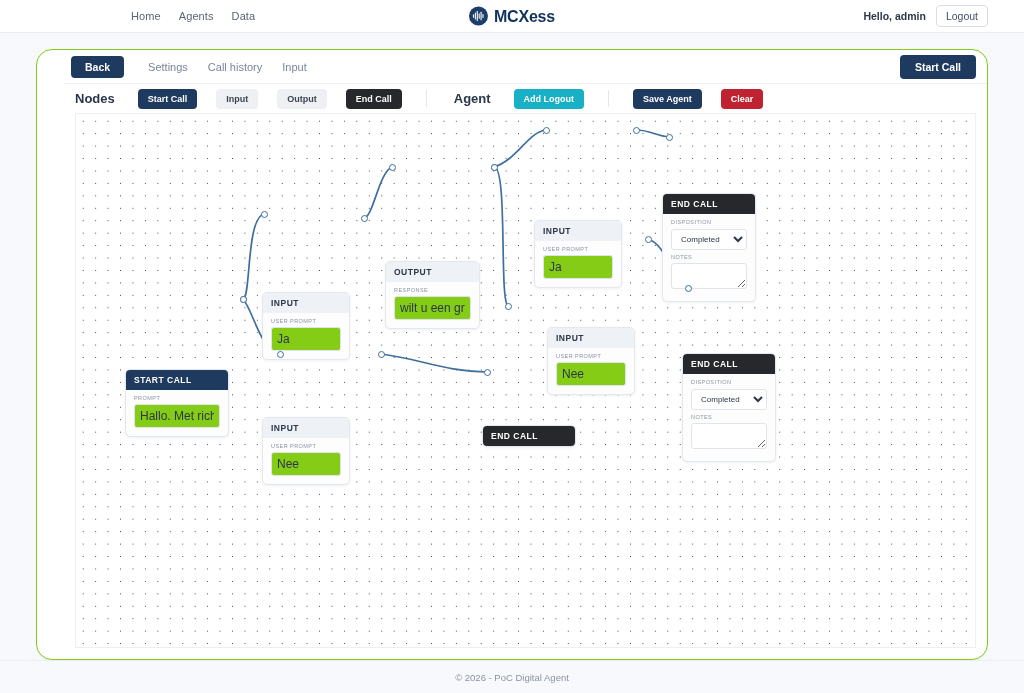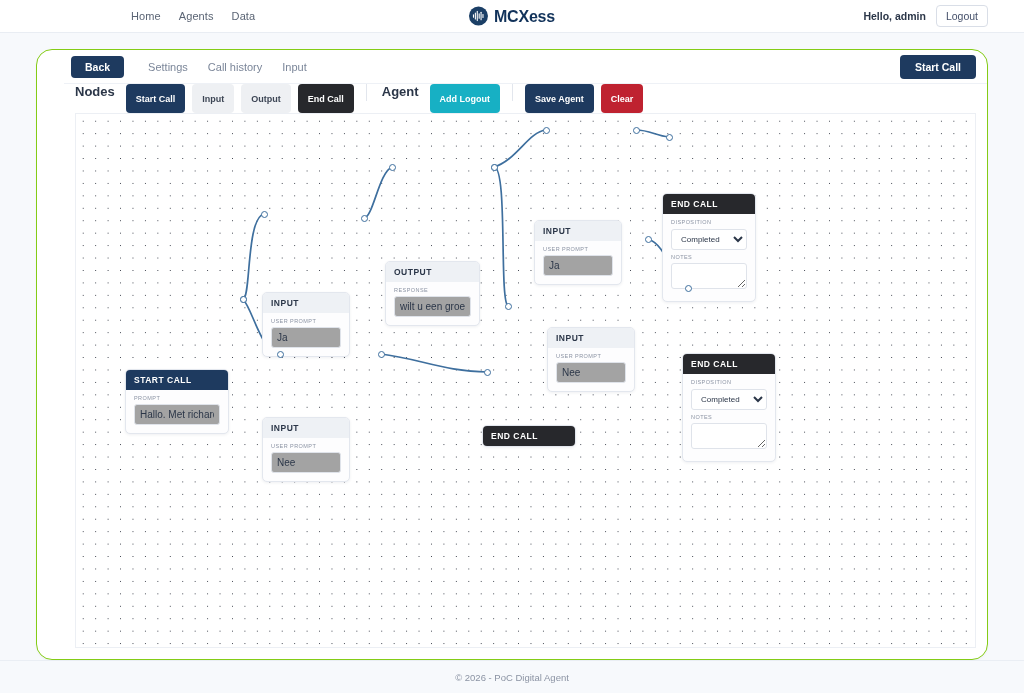--- a/index.html
+++ b/index.html
@@ -105,23 +105,23 @@
     background: #1e3a5f; color: #fff;
     border: none; border-radius: 4px;
     font-size: 10.5px; font-weight: bold;
     padding: 6px 15px; cursor: pointer;
     font-family: inherit;
   }
 
   
   .toolbar {
     height: 30px;
-    display: flex; 
+    display: flex; align-items: center;
     padding: 0 11px 0 11px;
-    gap: 7px;
+    gap: 19px;
     border-top: 1px solid #eef1f6;
     flex: none;
   }
   .toolbar-label {
     font-size: 13px; font-weight: bold;
     color: #2b3648; margin-right: 4px;
   }
   .tbtn {
     border: none; border-radius: 4px;
     font-size: 9px; font-weight: bold;
@@ -172,22 +172,22 @@
   .node-head.light { background: #eef1f5; color: #2b3648; }
   .node-body { padding: 5px 8px 8px 8px; }
   .field-label {
     font-size: 5.5px; color: #8b93a3;
     letter-spacing: .45px;
     margin-bottom: 3px;
     text-transform: uppercase;
   }
   .field-input {
     width: 100%;
-    font-size: 10px; color: #2b3648;
-    background: #a3a3a3;
+    font-size: 12px; color: #2b3648;
+    background: #84cc16;
     border: 1px solid #dfe3ea;
     border-radius: 3px;
     padding: 4px 5px;
     font-family: inherit;
     outline: none;
   }
   .field-select {
     width: 100%;
     font-size: 8px; color: #2b3648;
     background: #fff;

